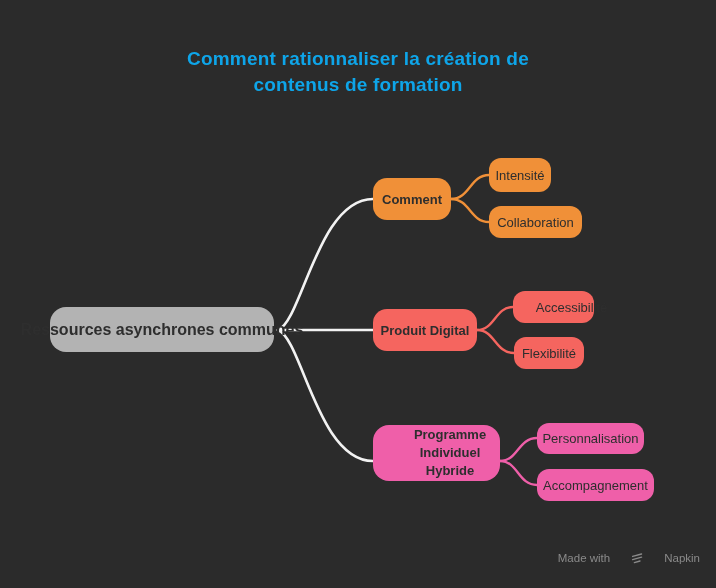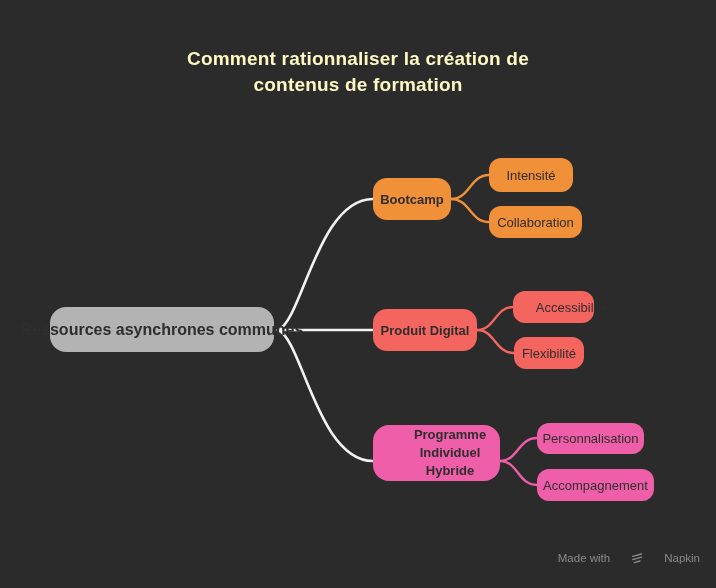--- a/index.html
+++ b/index.html
@@ -1,21 +1,21 @@
 <!DOCTYPE html>
 <html><head>
 <meta charset="utf-8">
 <style>
   html,body{margin:0;padding:0;background:#2b2b2b;}
   body{width:716px;height:588px;overflow:hidden;font-family:"Liberation Sans","DejaVu Sans",sans-serif;}
   .stage{position:relative;width:716px;height:588px;background:#2b2b2b;}
 
   .title{
     position:absolute;left:0;right:0;top:46px;margin:0;
-    text-align:center;color:#fef9c3;font-size:19px;font-weight:700;
+    text-align:center;color:#0ea5e9;font-size:19px;font-weight:700;
     line-height:26px;white-space:pre-line;letter-spacing:.2px;
   }
 
   svg.links{position:absolute;left:0;top:0;width:716px;height:588px;}
   svg.links path{fill:none;stroke-linecap:round;}
   .lw{stroke:#f2f2f2;stroke-width:2.6px;}
   .lo{stroke:#f09038;stroke-width:2.4px;}
   .ls{stroke:#f5655f;stroke-width:2.4px;}
   .lp{stroke:#ef5fa9;stroke-width:2.4px;}
 
@@ -25,21 +25,21 @@
   }
   .parent{font-weight:700;border-radius:14px;}
   .child{font-weight:400;border-radius:12px;padding:0 8px;}
   .orange{background:#f09038;}
   .salmon{background:#f5655f;}
   .pink{background:#ef5fa9;}
 
   .n-root{left:50px;top:307px;width:224px;height:45px;background:#b3b3b3;
           border-radius:16px;font-size:16px;font-weight:700;}
   .n-bootcamp{left:373px;top:178px;width:78px;height:42px;}
-  .n-intensite{left:489px;top:158px;width:84px;height:34px;}
+  .n-intensite{left:489px;top:158px;width:62px;height:34px;}
   .n-collaboration{left:489px;top:206px;width:93px;height:32px;}
   .n-produit{left:373px;top:309px;width:104px;height:42px;}
   .n-accessibilite{left:513px;top:291px;width:81px;height:32px;padding-left:44px;}
   .n-flexibilite{left:514px;top:337px;width:70px;height:32px;}
   .n-programme{left:373px;top:425px;width:127px;height:56px;border-radius:16px;
                justify-content:flex-start;padding-left:27px;text-align:center;
                white-space:pre-line;line-height:18px;}
   .n-personnalisation{left:537px;top:423px;width:107px;height:31px;}
   .n-accompagnement{left:537px;top:469px;width:117px;height:32px;}
 
@@ -64,21 +64,21 @@
     <path class="lo" d="M451,199 C470,199 470,175 489,175"></path>
     <path class="lo" d="M451,199 C470,199 470,222 489,222"></path>
     <path class="ls" d="M477,330 C495,330 495,307 513,307"></path>
     <path class="ls" d="M477,330 C495,330 495,353 514,353"></path>
     <path class="lp" d="M500,461 C518,461 518,438 537,438"></path>
     <path class="lp" d="M500,461 C518,461 518,485 537,485"></path>
   </svg>
 
   <div class="node n-root">Ressources asynchrones communes</div>
 
-  <div class="node parent orange n-bootcamp">Bootcamp</div>
+  <div class="node parent orange n-bootcamp">Comment</div>
   <div class="node child orange n-intensite">Intensité</div>
   <div class="node child orange n-collaboration">Collaboration</div>
 
   <div class="node parent salmon n-produit">Produit Digital</div>
   <div class="node child salmon n-accessibilite">Accessibilité</div>
   <div class="node child salmon n-flexibilite">Flexibilité</div>
 
   <div class="node parent pink n-programme">Programme
 Individuel Hybride</div>
   <div class="node child pink n-personnalisation">Personnalisation</div>

